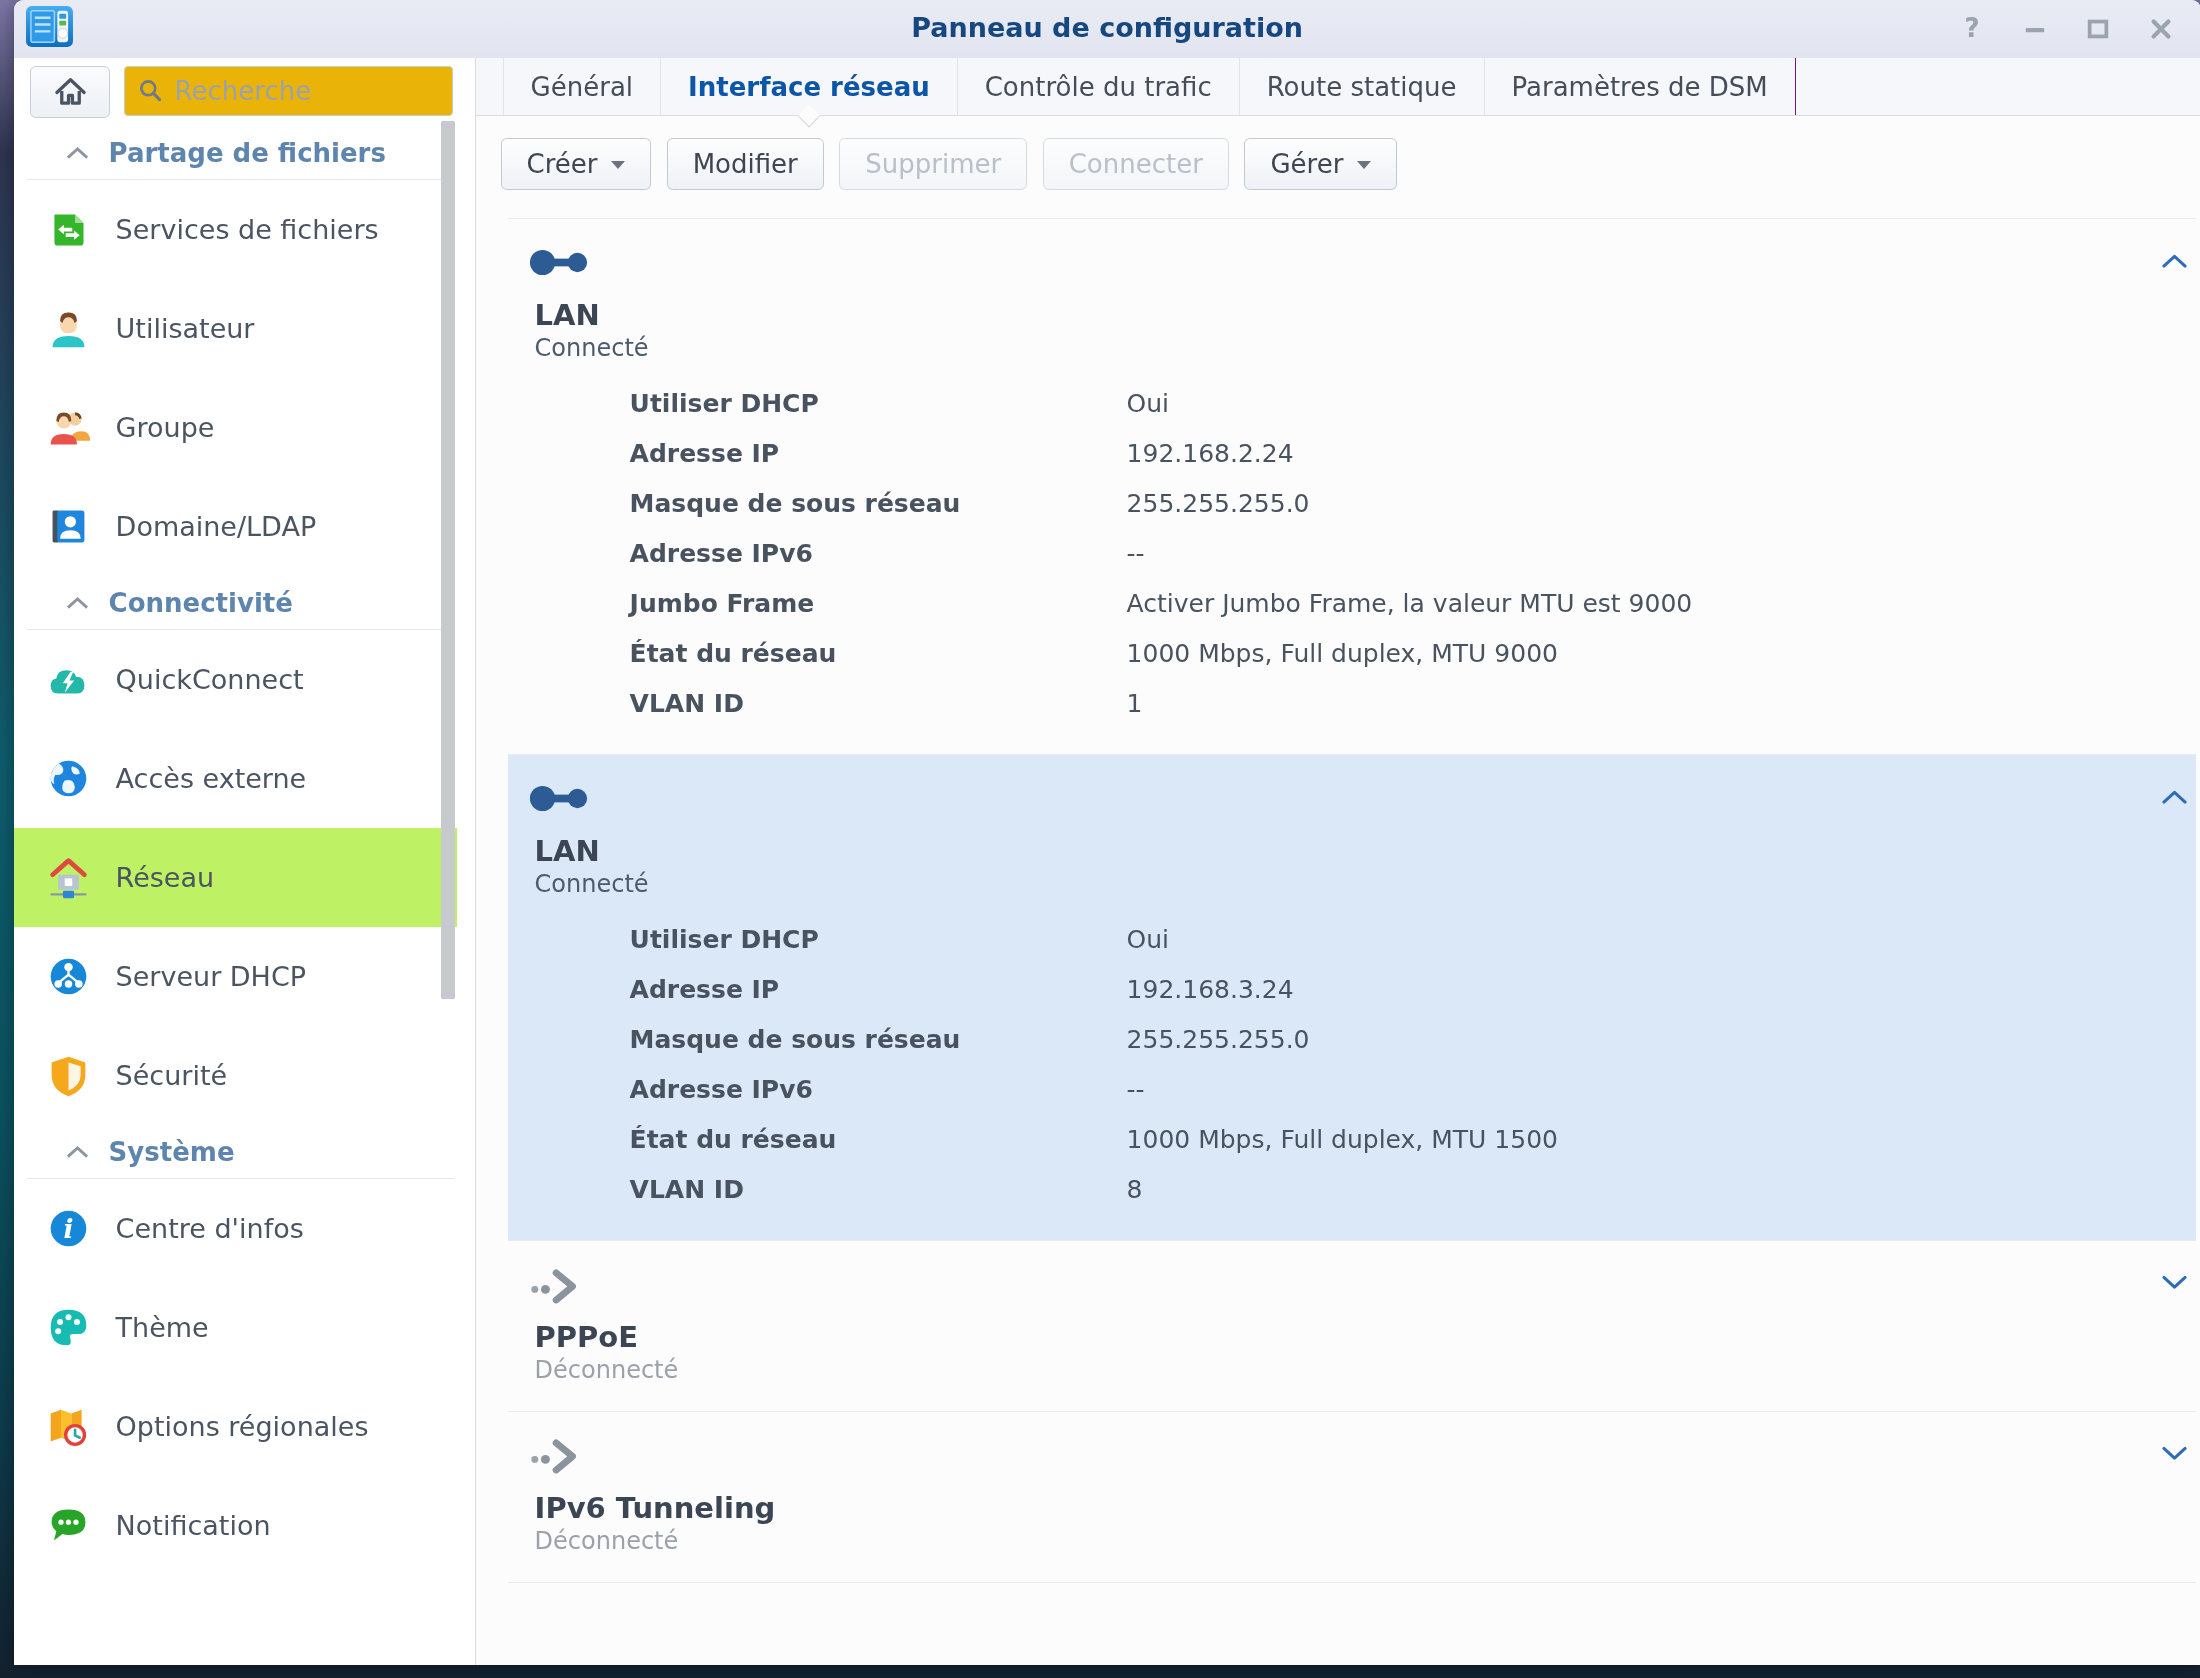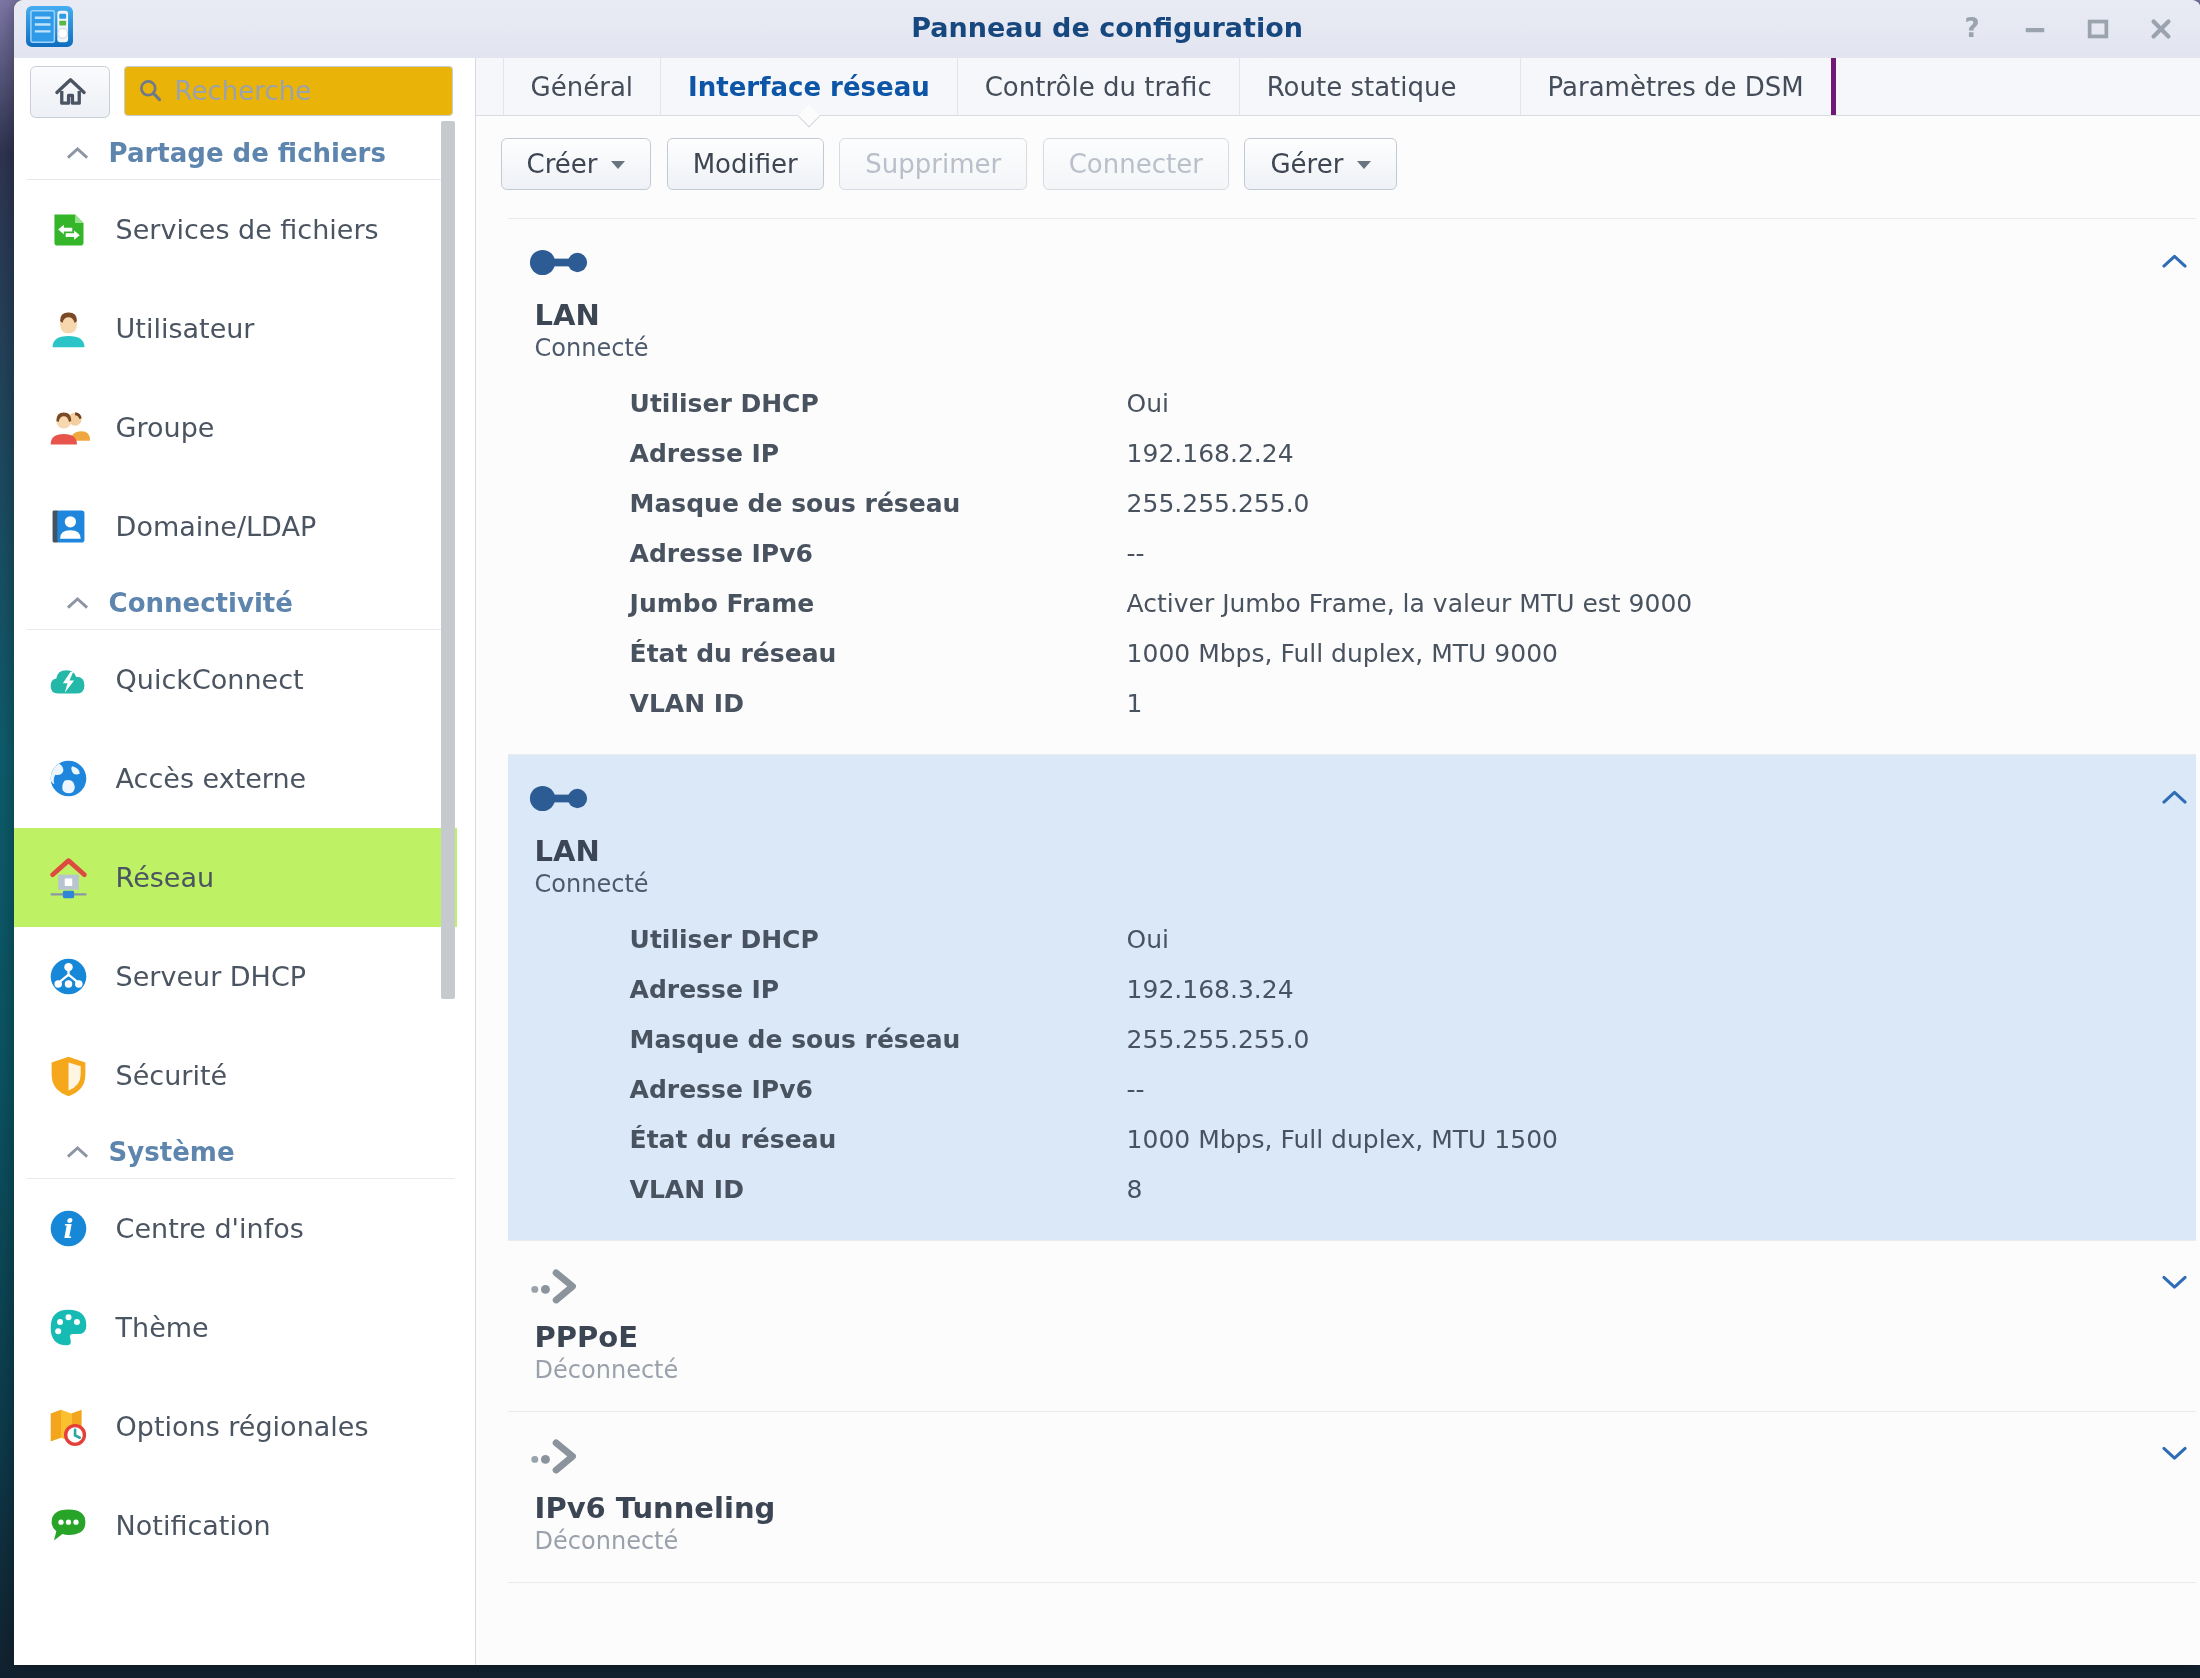--- a/index.html
+++ b/index.html
@@ -73,21 +73,21 @@
   
   .main{flex:1;background:#fcfcfd;position:relative;overflow:hidden;}
   .tabbar{
     height:57px;background:#f6f7fa;border-bottom:1px solid #d9dce3;
     display:flex;align-items:stretch;padding-left:27px;position:relative;
   }
   .tab{
     display:flex;align-items:center;padding:0 27px;font-size:26px;color:#454d5a;
     border-left:1px solid #e2e4e9;cursor:pointer;position:relative;white-space:nowrap;
   }
-  .tab:last-child{border-right:5px solid #701a75;margin-left:36px;}
+  .tab:last-child{border-right:1px solid #701a75;}
   .tab.active{color:#0d55a7;font-weight:bold;}
   .tab.active::after{
     content:"";position:absolute;left:50%;bottom:-8.7px;width:14.6px;height:14.6px;
     background:#fcfcfd;border-right:1px solid #cfd3da;border-bottom:1px solid #cfd3da;
     transform:translateX(-50%) rotate(45deg);z-index:2;
   }
   .toolbar{display:flex;gap:15.5px;margin:22px 0 0 25px;}
   .btn{
     height:52px;padding:0 25px;border:1px solid #c2c9d4;border-radius:5.8px;
     background:linear-gradient(180deg,#fefefe 0%,#eef1f6 100%);

